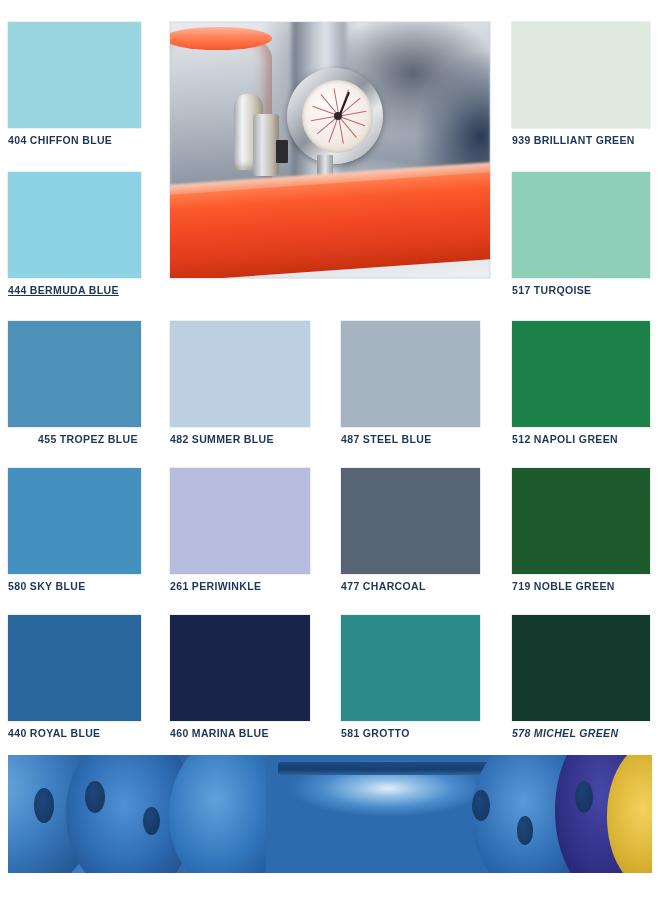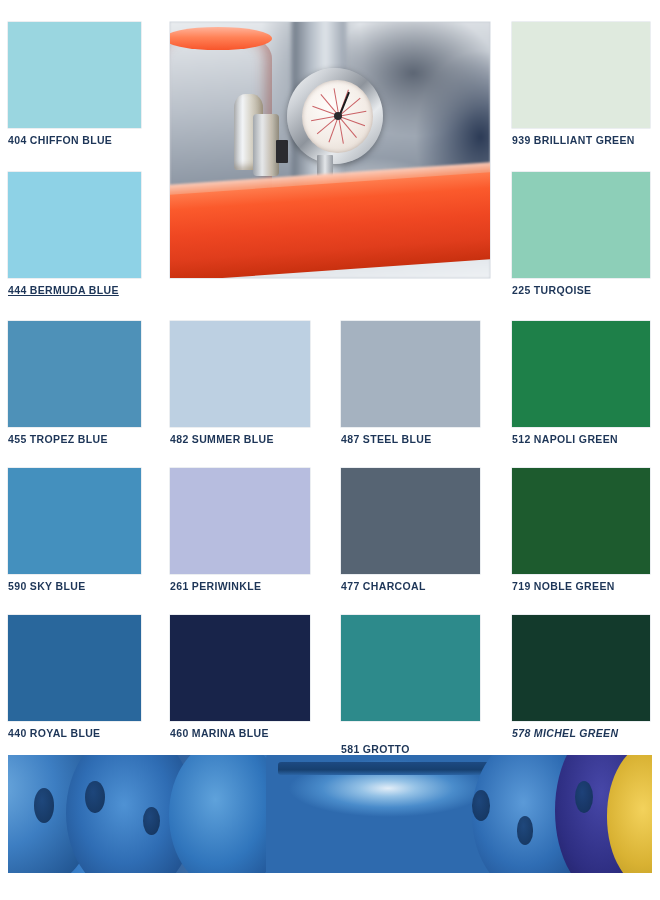--- a/index.html
+++ b/index.html
@@ -311,25 +311,25 @@
   <div class="cell c1 r1">
     <div class="chip" style="background:#9ad6e0"></div>
     <div class="caption" style="color: rgb(29, 53, 87);">404 CHIFFON BLUE</div>
   </div>
   <div class="cell c1 r2">
     <div class="chip" style="background:#8ed2e6"></div>
     <div class="caption" style="color: rgb(29, 53, 87); text-decoration: underline;">444 BERMUDA BLUE</div>
   </div>
   <div class="cell c1 r3">
     <div class="chip" style="background:#4e91b8"></div>
-    <div class="caption" style="color: rgb(29, 53, 87);">455 TROPEZ BLUE</div>
+    <div class="caption" style="color: rgb(29, 53, 87); margin-left: 30px;">455 TROPEZ BLUE</div>
   </div>
   <div class="cell c1 r4">
     <div class="chip" style="background:#4490be"></div>
-    <div class="caption" style="color: rgb(29, 53, 87);">590 SKY BLUE</div>
+    <div class="caption" style="color: rgb(29, 53, 87);">580 SKY BLUE</div>
   </div>
   <div class="cell c1 r5">
     <div class="chip" style="background:#29679c"></div>
     <div class="caption" style="color: rgb(29, 53, 87);">440 ROYAL BLUE</div>
   </div>
 
   <div class="cell c2 r3">
     <div class="chip" style="background:#bdd0e2"></div>
     <div class="caption" style="color: rgb(29, 53, 87);">482 SUMMER BLUE</div>
   </div>
@@ -345,30 +345,30 @@
   <div class="cell c3 r3">
     <div class="chip" style="background:#a5b2c0"></div>
     <div class="caption" style="color: rgb(29, 53, 87);">487 STEEL BLUE</div>
   </div>
   <div class="cell c3 r4">
     <div class="chip" style="background:#566473"></div>
     <div class="caption" style="color: rgb(29, 53, 87);">477 CHARCOAL</div>
   </div>
   <div class="cell c3 r5">
     <div class="chip" style="background:#2d8a8b"></div>
-    <div class="caption" style="color: rgb(29, 53, 87); margin-top: 16px;">581 GROTTO</div>
+    <div class="caption" style="color: rgb(29, 53, 87);">581 GROTTO</div>
   </div>
 
   <div class="cell c4 r1">
     <div class="chip" style="background:#dfeade"></div>
     <div class="caption" style="color: rgb(29, 53, 87);">939 BRILLIANT GREEN</div>
   </div>
   <div class="cell c4 r2">
     <div class="chip" style="background:#8dcfb8"></div>
-    <div class="caption" style="color: rgb(29, 53, 87);">225 TURQOISE</div>
+    <div class="caption" style="color: rgb(29, 53, 87);">517 TURQOISE</div>
   </div>
   <div class="cell c4 r3">
     <div class="chip" style="background:#1e8049"></div>
     <div class="caption" style="color: rgb(29, 53, 87);">512 NAPOLI GREEN</div>
   </div>
   <div class="cell c4 r4">
     <div class="chip" style="background:#1d5b2e"></div>
     <div class="caption" style="color: rgb(29, 53, 87);">719 NOBLE GREEN</div>
   </div>
   <div class="cell c4 r5">

